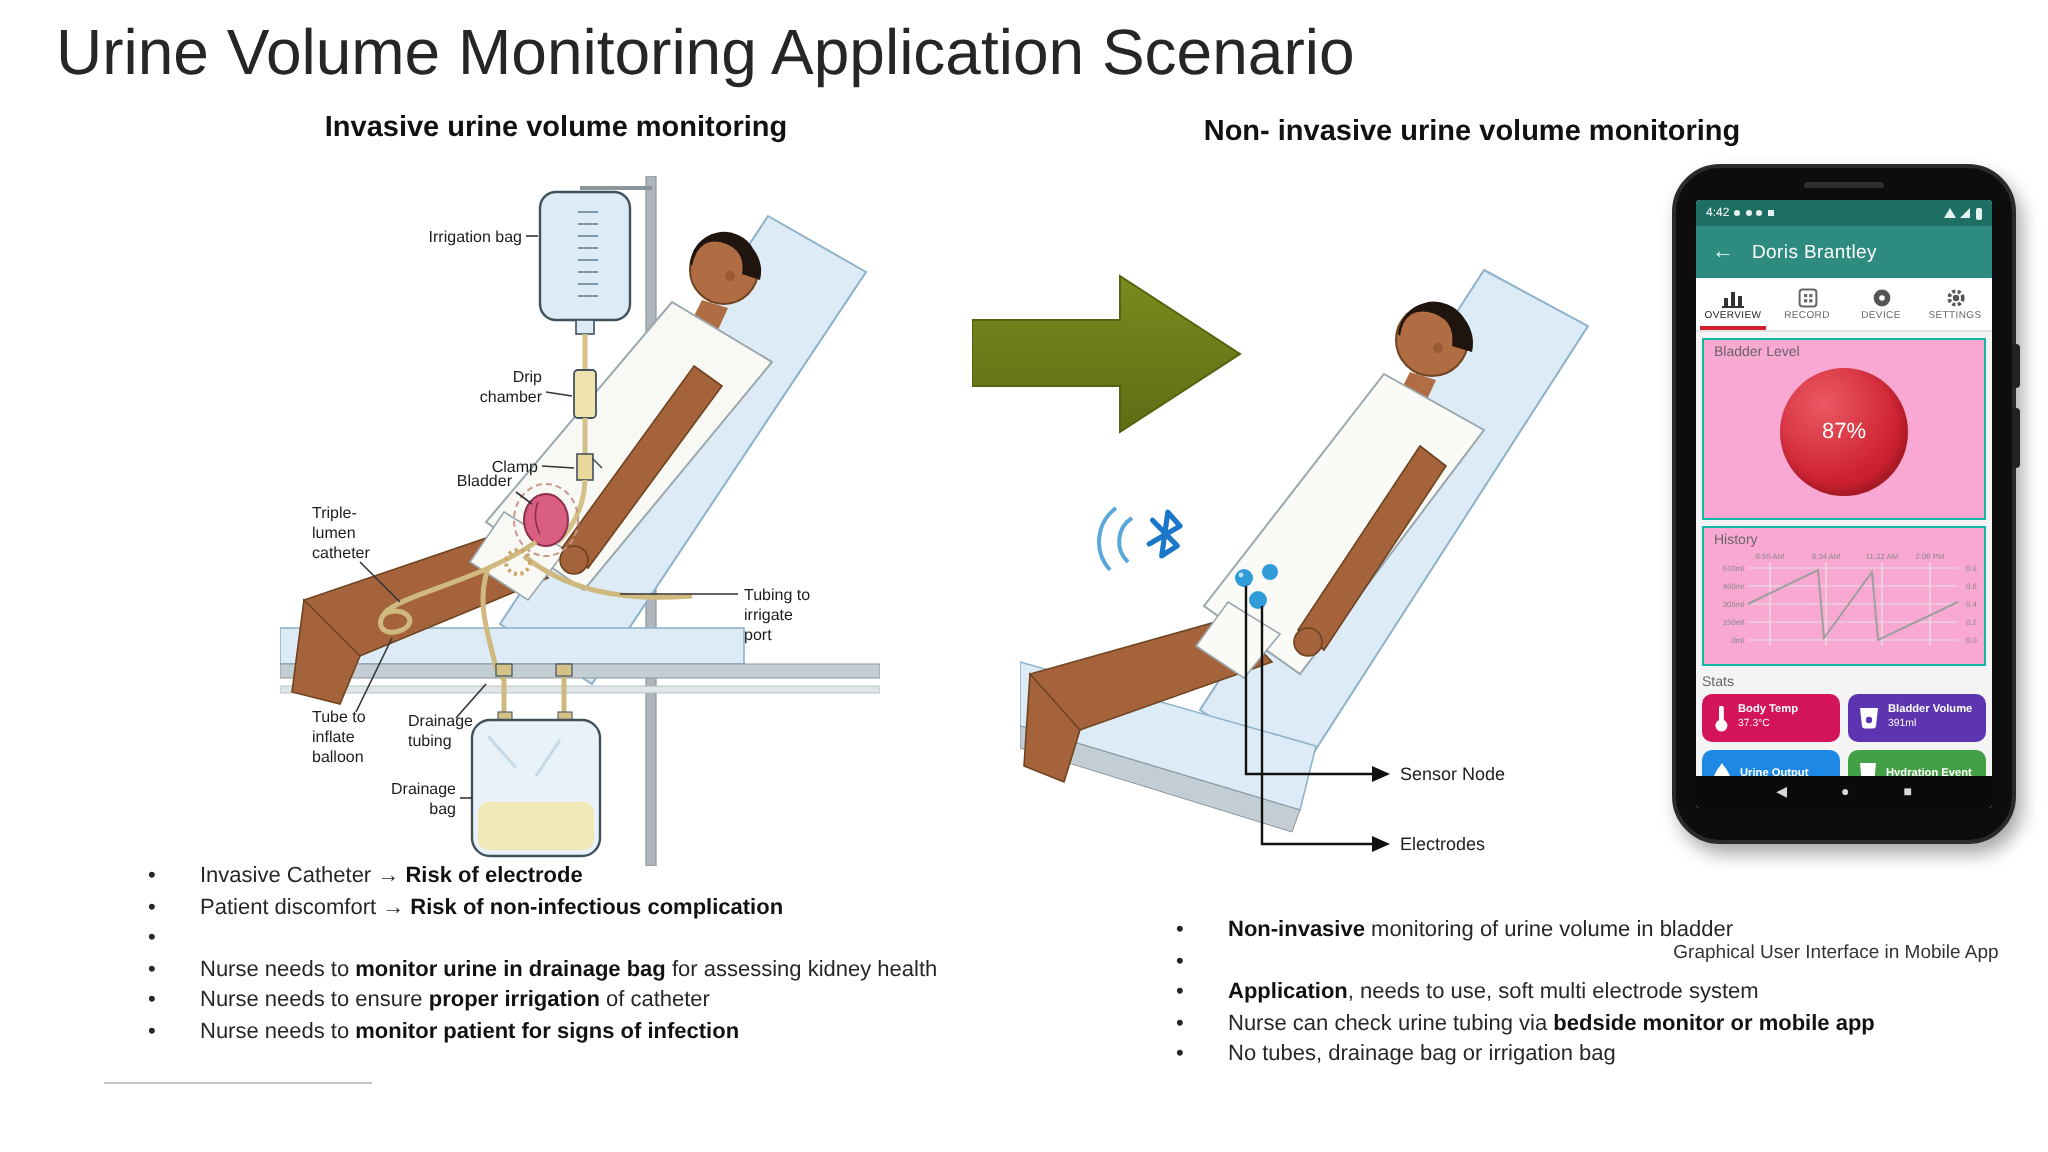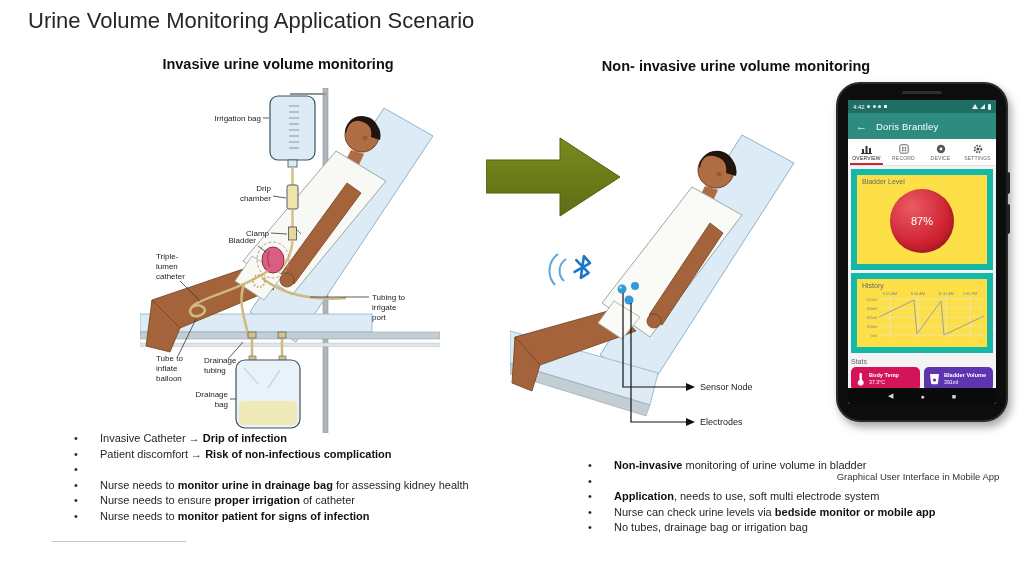--- a/index.html
+++ b/index.html
@@ -1,19 +1,19 @@
 <!DOCTYPE html>
 <html><head>
 <meta charset="utf-8">
 <style>
   html,body{margin:0;padding:0;background:#fff;}
   body{width:1024px;height:576px;font-family:"Liberation Sans",sans-serif;position:relative;overflow:hidden;color:#222;}
   .abs{position:absolute;}
   
-  .slide-title{left:28px;top:8px;font-size:22px;color:#262626;}
+  .slide-title{left:28px;top:8px;font-size:32px;color:#262626;}
   .col-head{font-weight:bold;font-size:14.5px;color:#111;text-align:center;}
   
   .bullets{font-size:11px;color:#262626;}
   .b-row{display:flex;line-height:15.6px;}
   .b-dot{width:26px;flex:0 0 26px;text-align:left;padding-left:6px;}
   .b-dot::before{content:"•";}
   .b-text b{font-weight:bold;color:#111;}
   
   .phone{left:836px;top:82px;width:172px;height:340px;background:#0d0d0d;border:2px solid #2b2b2b;border-radius:24px;box-sizing:border-box;box-shadow:3px 5px 9px rgba(0,0,0,.35);}
   .speaker{position:absolute;left:64px;top:7px;width:40px;height:3px;background:#2e2e2e;border-radius:2px;}
@@ -28,21 +28,21 @@
   .sb-bat{width:3.5px;height:6px;background:#e6f2ef;border-radius:1px;display:inline-block;}
   .appbar{height:26px;background:#2e8b80;color:#fff;display:flex;align-items:center;padding:0 8px;gap:9px;}
   .back{font-size:11px;}
   .apptitle{font-size:9.5px;font-weight:normal;letter-spacing:.2px;}
   .tabs{height:26px;background:#fff;display:grid;grid-template-columns:1fr 1fr 1fr 1fr;position:relative;border-bottom:1px solid #e2e2e2;}
   .tab{display:flex;flex-direction:column;align-items:center;justify-content:center;gap:1px;color:#666;}
   .tab.active{color:#1c1c1c;}
   .tab .tlabel{font-size:5px;letter-spacing:.2px;}
   .tab-indicator{position:absolute;left:2px;bottom:0;width:33px;height:2px;background:#d3202f;}
   .content{padding:0;}
-  .card{background:#fde047;border:6px solid #14b8a6;margin:3px 3px 0 3px;padding:3px 5px;}
+  .card{background:#f9a8d4;border:1px solid #14b8a6;margin:3px 3px 0 3px;padding:3px 5px;}
   .card-h{font-size:7px;color:#666;}
   .gauge{width:64px;height:64px;border-radius:50%;margin:4px auto 8px auto;background:radial-gradient(circle at 34% 28%,#ea5a64,#ce2130 62%,#b81b29);display:flex;align-items:center;justify-content:center;color:#fff;font-size:11px;box-shadow:inset -2px -3px 5px rgba(0,0,0,.18);}
   .chart{display:block;margin-top:1px;}
   .stats{margin:5px 3px 0 3px;}
   .stat-grid{display:grid;grid-template-columns:1fr 1fr;gap:4px;margin-top:2px;}
   .stat{height:24px;border-radius:5px;display:flex;align-items:center;gap:4px;padding:0 5px;color:#fff;}
   .s-t{font-size:5.6px;font-weight:bold;line-height:7px;}
   .s-v{font-size:5.2px;line-height:6.5px;}
   .navbar{position:absolute;left:0;bottom:0;width:100%;height:16px;background:#0a0a0a;display:flex;align-items:center;justify-content:center;gap:27px;color:#d8d8d8;font-size:7px;}
   .caption{font-size:9.5px;color:#333;}
@@ -367,21 +367,21 @@
       <span>■</span>
     </div>
   </div>
 </div>
 
 <div class="abs caption" style="left:812px;top:430px;width:212px;text-align:center;margin-top:41px;">Graphical User Interface in Mobile App</div>
 
 <div class="abs bullets" style="left:68px;top:431px;width:472px;">
   <div class="b-row">
       <span class="b-dot"></span>
-      <span class="b-text"><span>Invasive Catheter → </span><b>Drip of infection</b><span></span></span>
+      <span class="b-text"><span>Invasive Catheter → </span><b>Risk of electrode</b><span></span></span>
     </div>
   <div class="b-row">
       <span class="b-dot"></span>
       <span class="b-text"><span>Patient discomfort → </span><b>Risk of non-infectious complication</b><span></span></span>
     </div>
   <div class="b-row">
       <span class="b-dot"></span>
     </div>
   <div class="b-row">
       <span class="b-dot"></span>
@@ -404,21 +404,21 @@
     </div>
   <div class="b-row">
       <span class="b-dot"></span>
     </div>
   <div class="b-row">
       <span class="b-dot"></span>
       <span class="b-text"><span></span><b>Application</b><span>, needs to use, soft multi electrode system</span></span>
     </div>
   <div class="b-row">
       <span class="b-dot"></span>
-      <span class="b-text"><span>Nurse can check urine levels via </span><b>bedside monitor or mobile app</b><span></span></span>
+      <span class="b-text"><span>Nurse can check urine tubing via </span><b>bedside monitor or mobile app</b><span></span></span>
     </div>
   <div class="b-row">
       <span class="b-dot"></span>
       <span class="b-text"><span>No tubes, drainage bag or irrigation bag</span><b></b><span></span></span>
     </div>
 </div>
 
 <div class="abs logo-line"></div>
 <div class="abs logo"><b>ETH</b><span>zürich</span></div>
 

